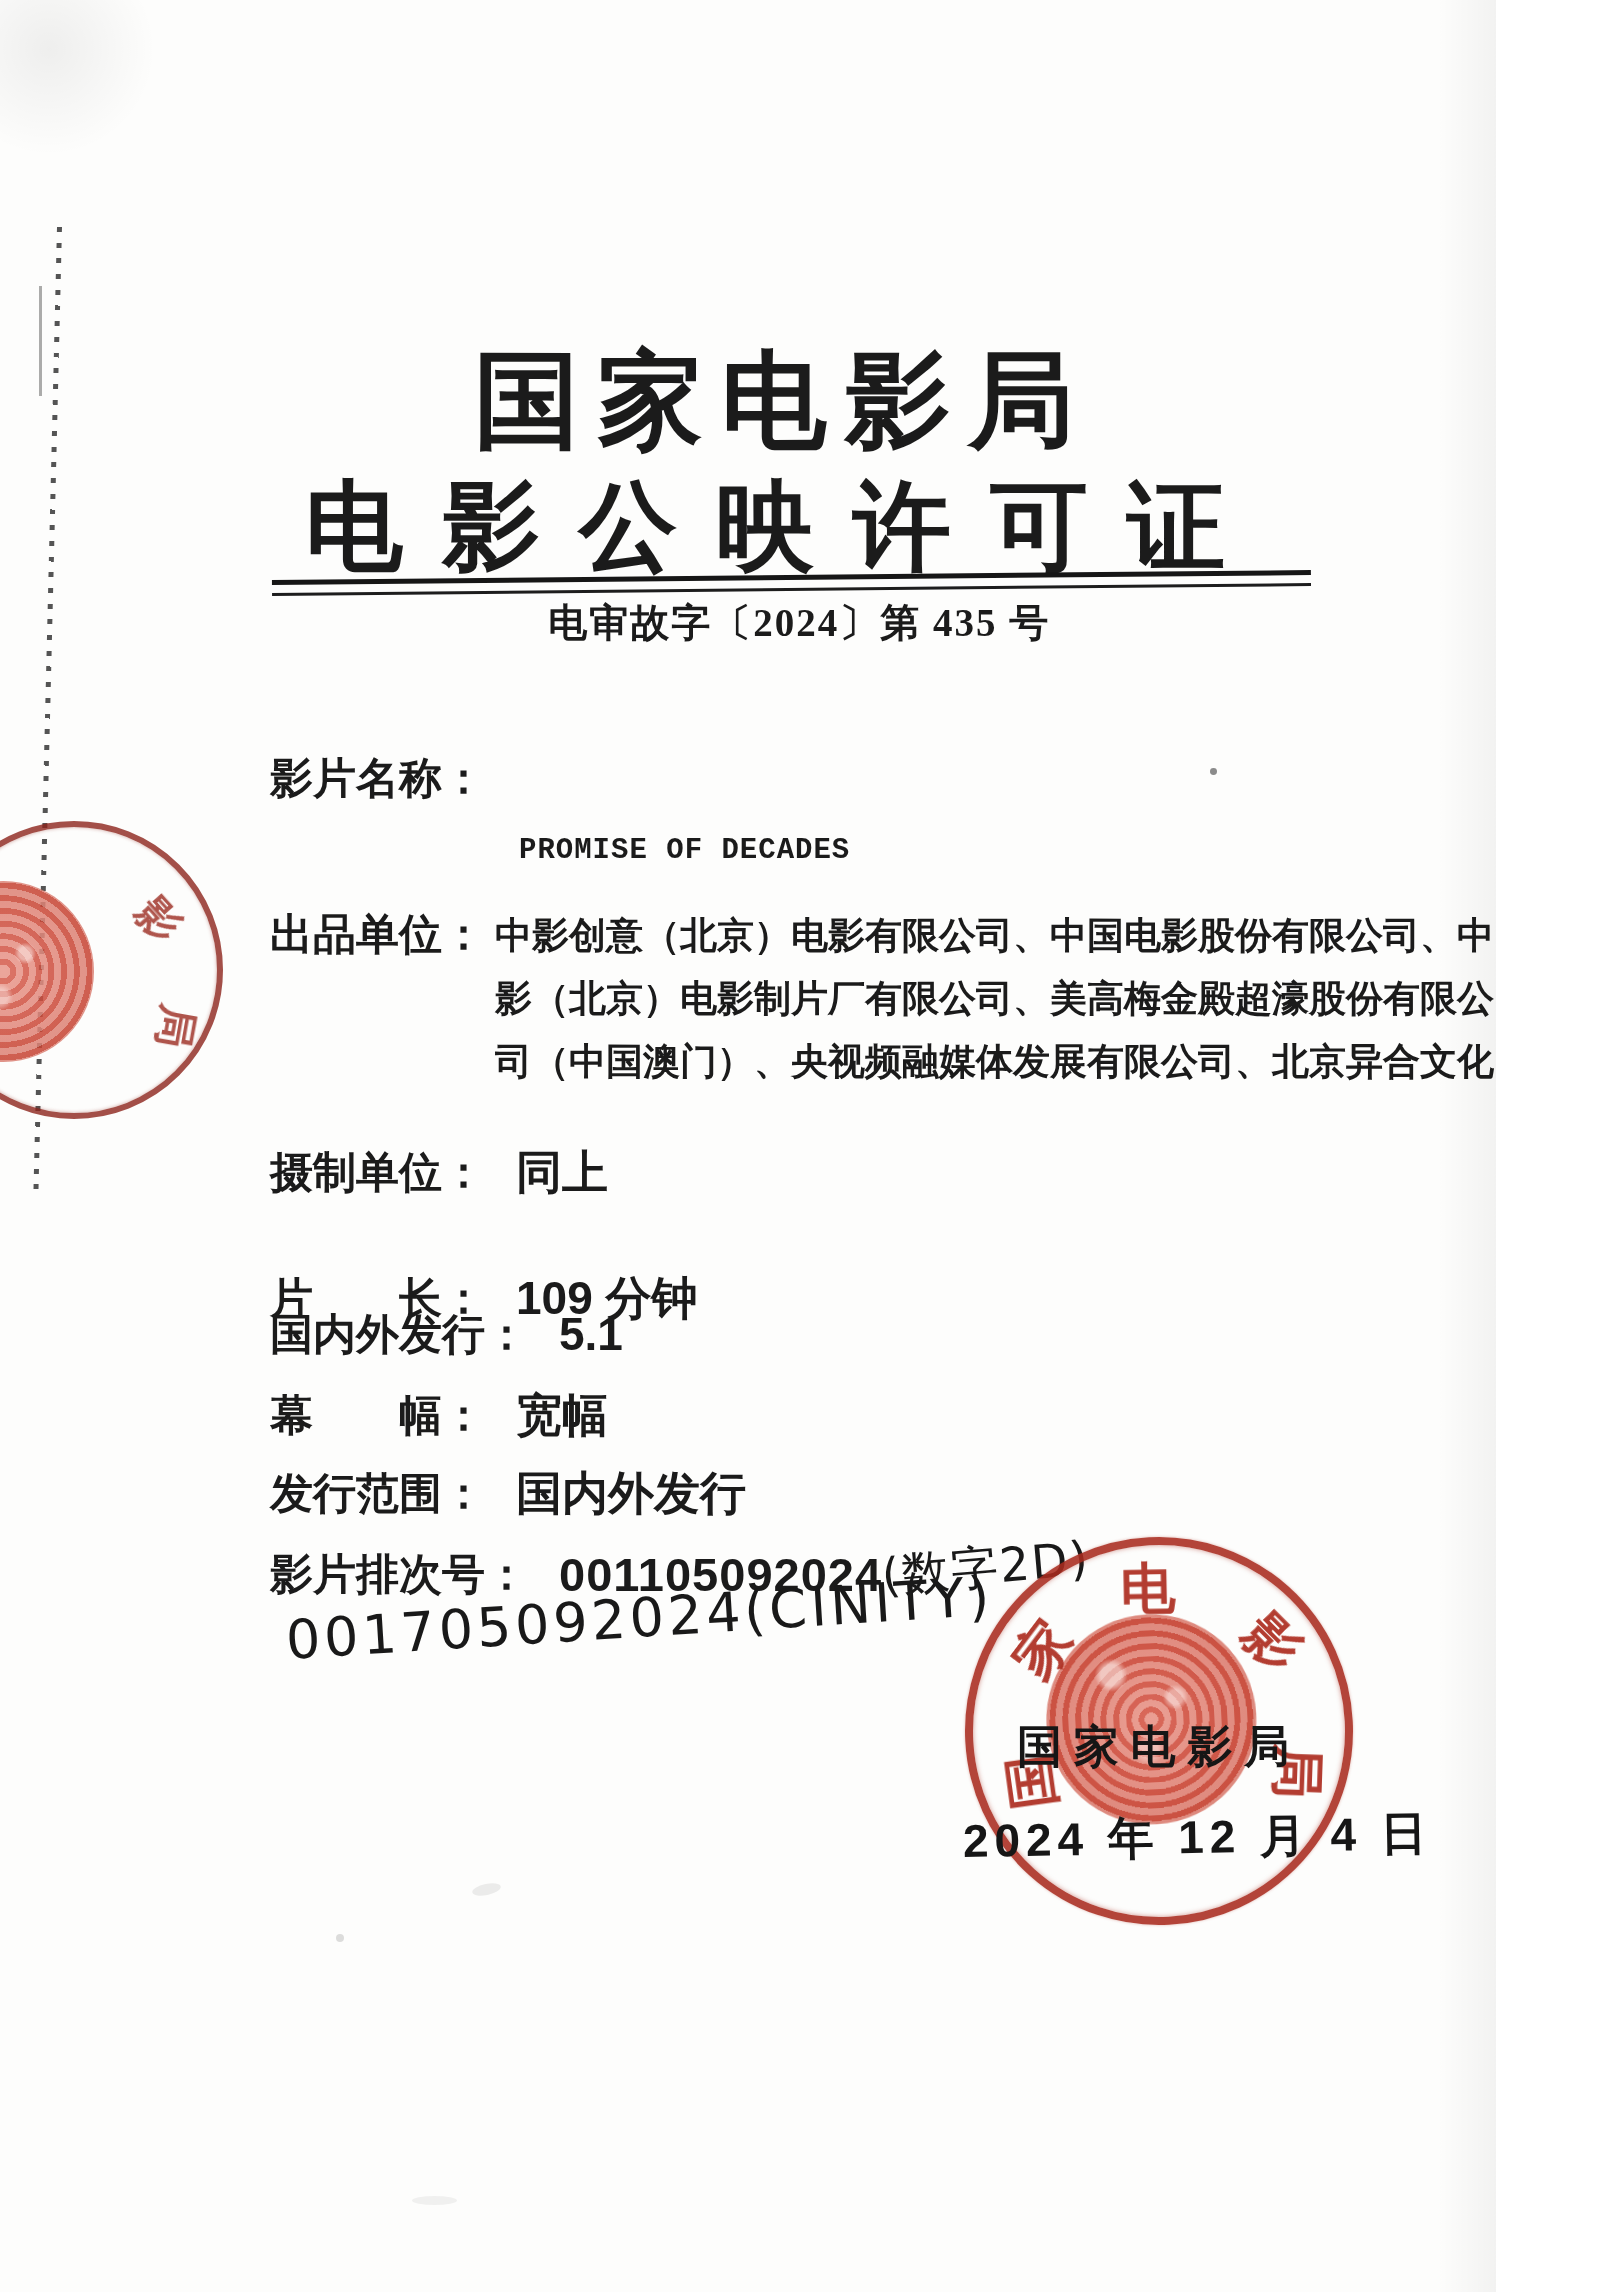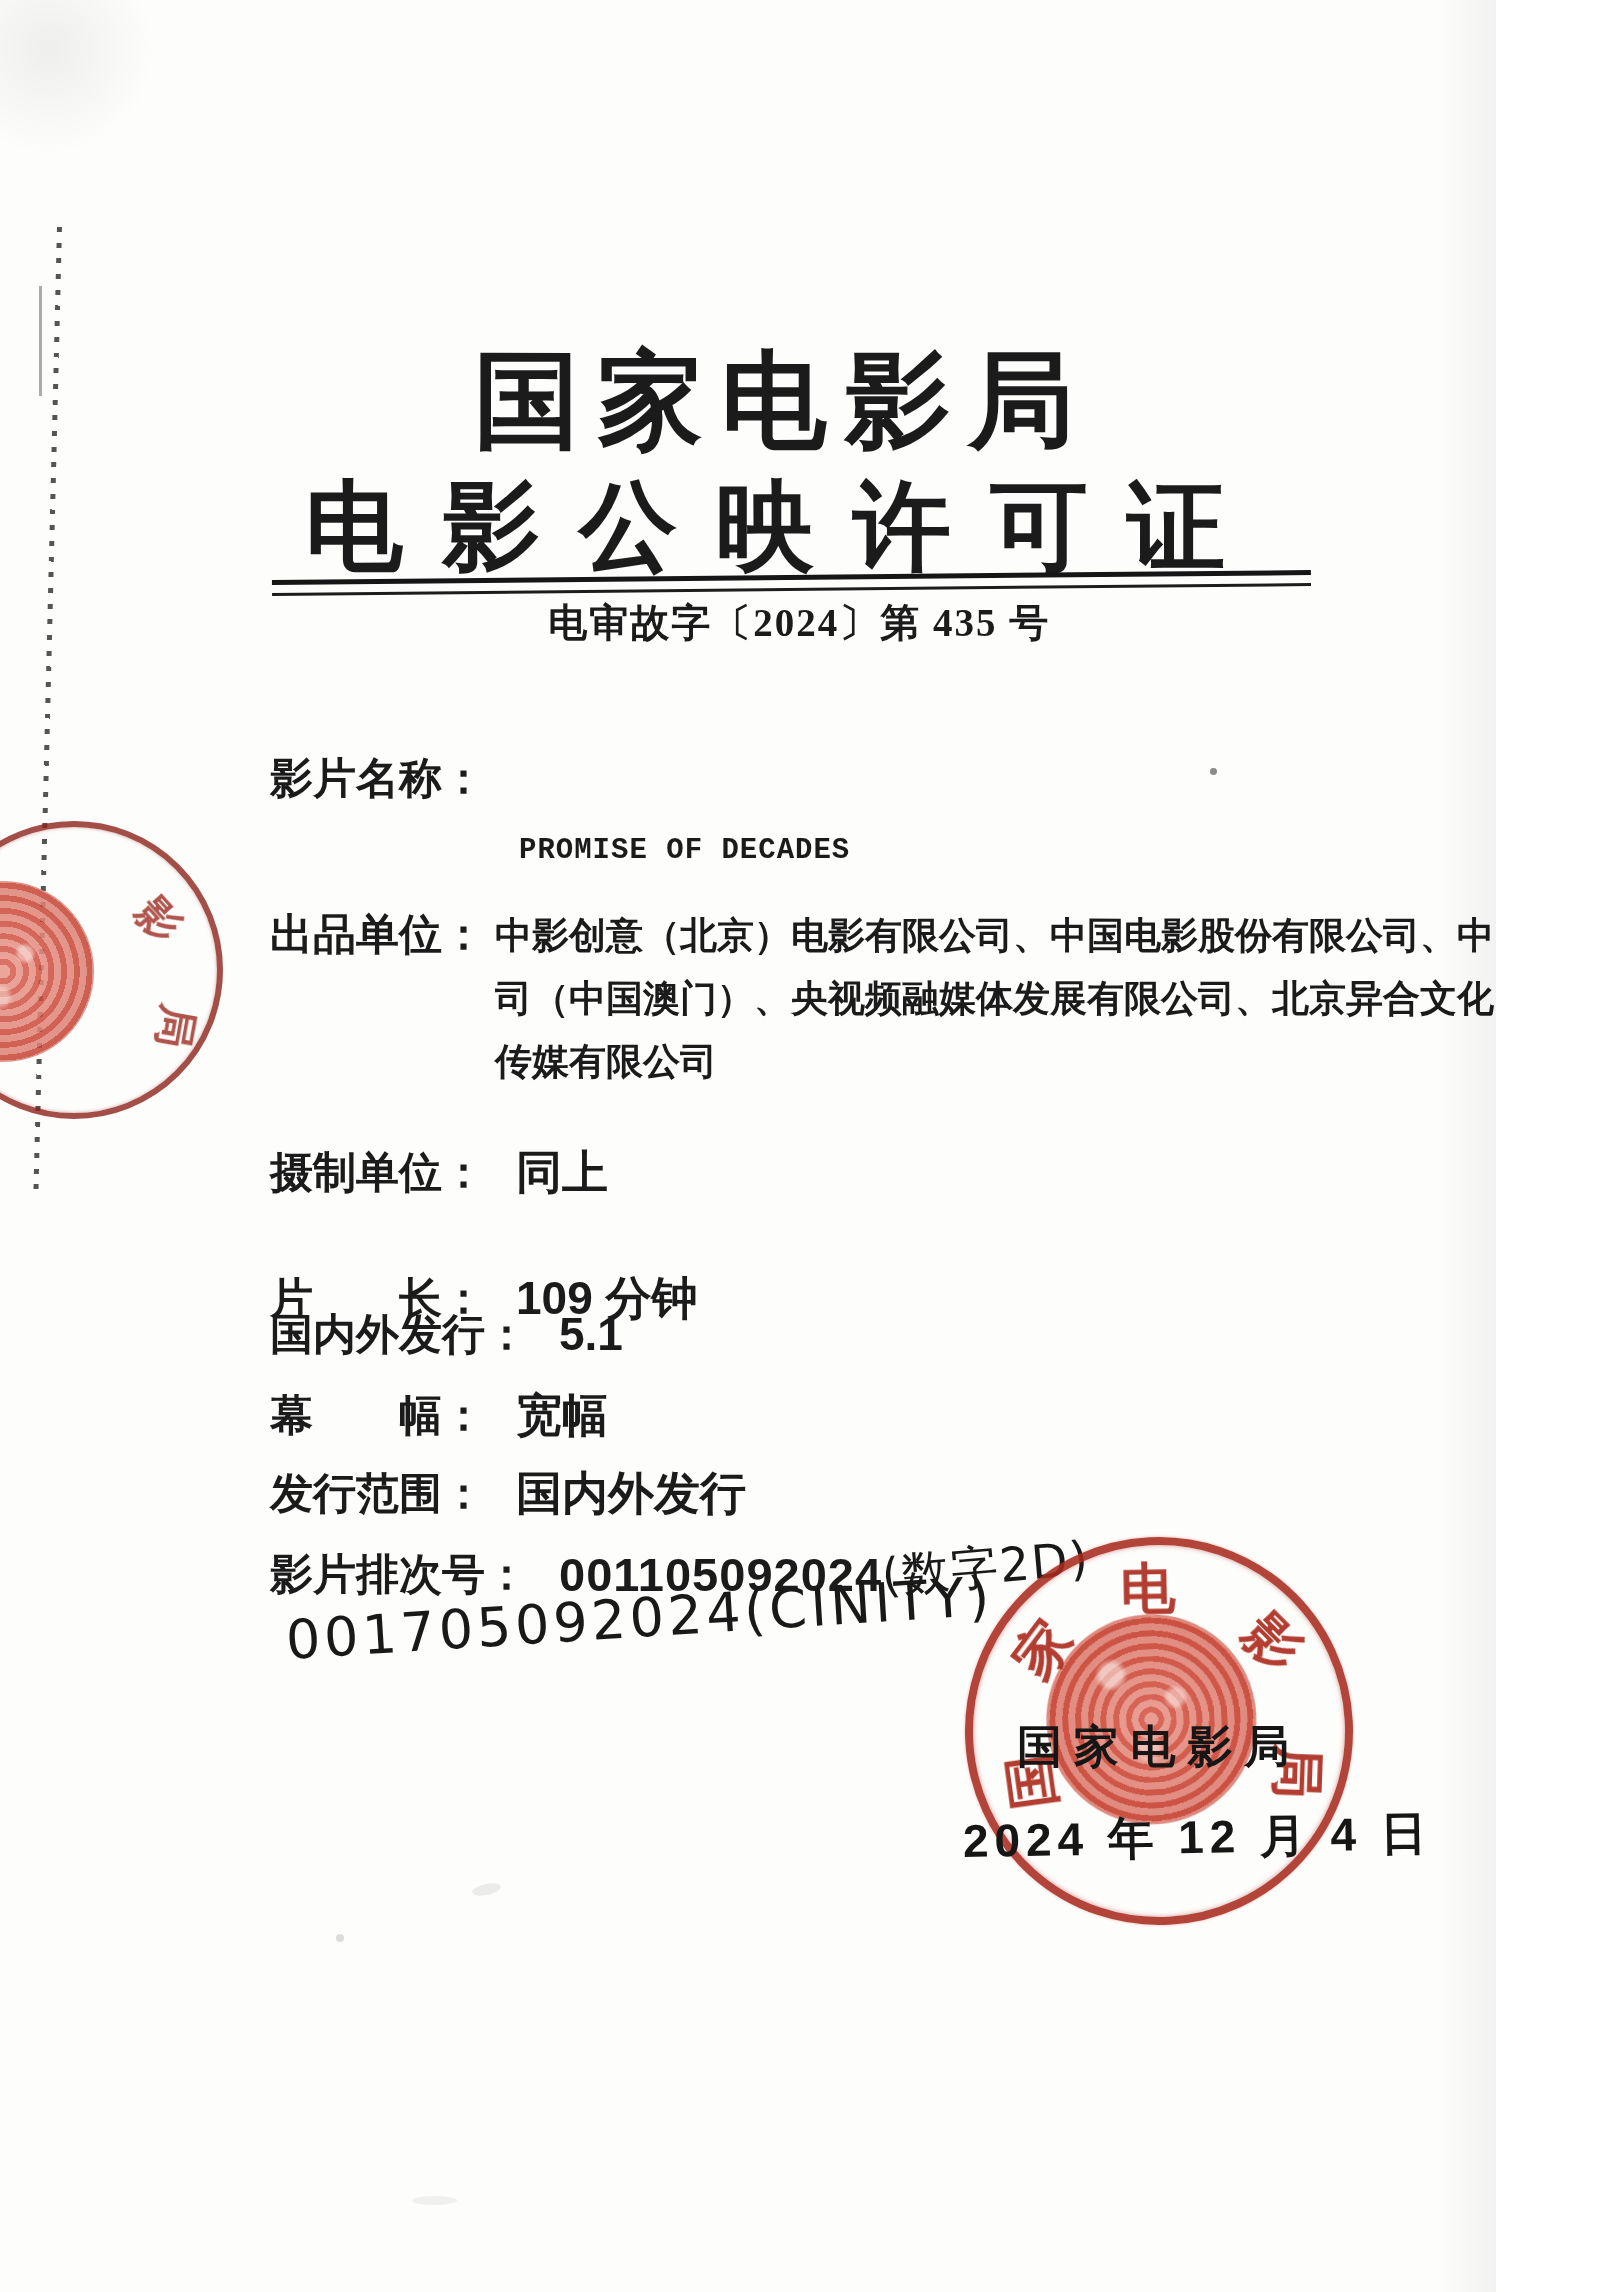--- a/index.html
+++ b/index.html
@@ -144,22 +144,22 @@
   <div class="row film-title">
     <span class="lbl">影片名称：</span>
   </div>
   <div class="english-title">PROMISE OF DECADES</div>
 
   <div class="row lbl-producers">
     <span class="lbl">出品单位：</span>
   </div>
   <div class="producers">
     <span>中影创意（北京）电影有限公司、中国电影股份有限公司、中</span>
+    <span>影（北京）电影制片厂有限公司、美高梅金殿超濠股份有限公</span>
     <span>司（中国澳门）、央视频融媒体发展有限公司、北京异合文化</span>
-    <span>传媒有限公司</span>
   </div>
 
   <div class="row production-unit">
     <span class="lbl">摄制单位：</span>
     <span class="val">同上</span>
   </div>
 
   <div class="row runtime">
     <span class="lbl">片　　长：</span>
     <span class="val">109 分钟</span>

